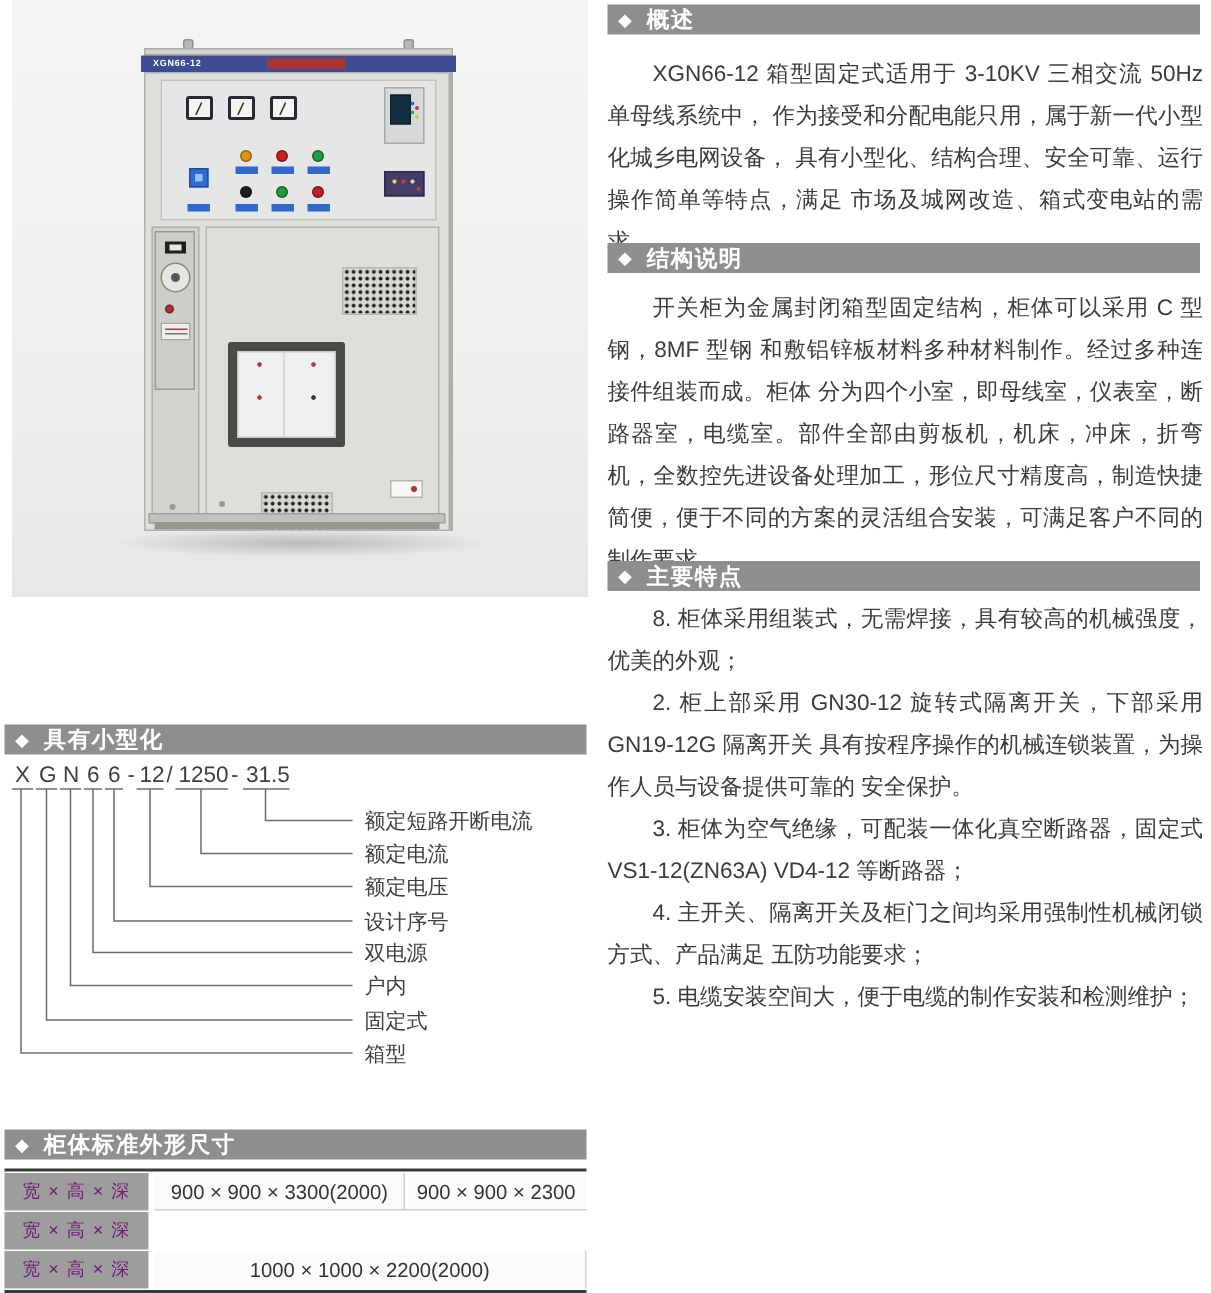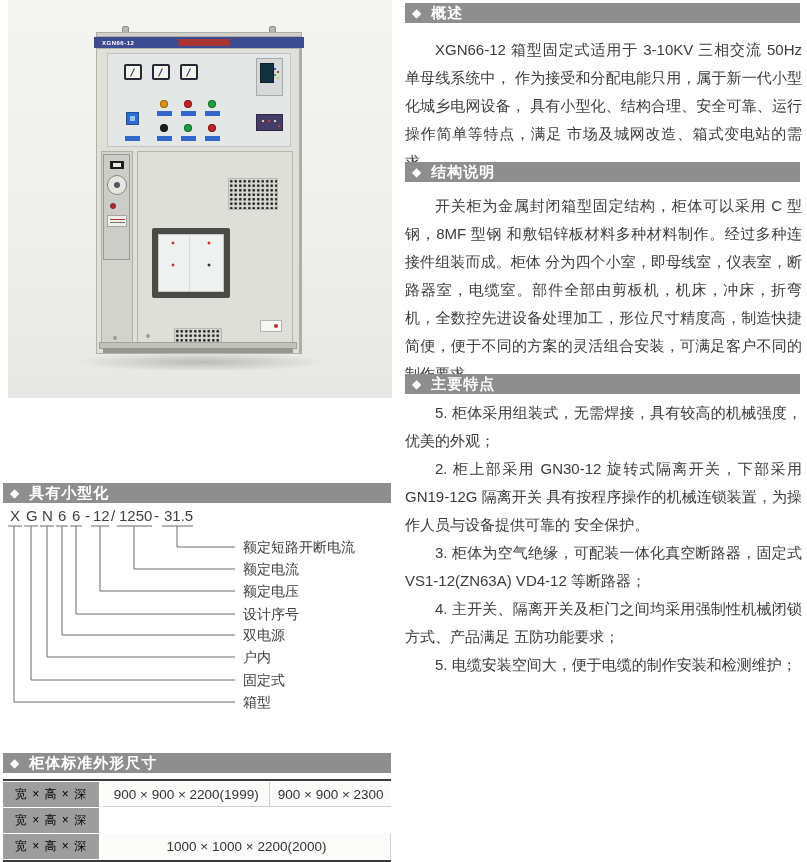--- a/index.html
+++ b/index.html
@@ -98,21 +98,21 @@
   
   .model-svg { position:absolute; left:2px; top:505px; }
   .model-svg text { font-family:"Liberation Sans","DejaVu Sans",sans-serif; fill:#3f3f3f; }
   .model-svg .code-t { font-size:15px; fill:#333; }
   .model-svg .lbl { font-size:14px; }
   .model-svg path { stroke:#6b6b6b; stroke-width:1; fill:none; }
   
   .dim-table { position:absolute; left:3px; top:779px; width:388px; border-top:2px solid #3a3a3a; border-bottom:2px solid #3a3a3a; }
   .dim-row { display:flex; height:25px; margin:1px 0; }
   .dim-label {
-    width:96px; background:#9d9d9d; color:#000000; font-size:12px;
+    width:96px; background:#9d9d9d; color:#701a75; font-size:12px;
     display:flex; align-items:center; justify-content:center; letter-spacing:1px; margin-right:4px;
   }
   .dim-vals { flex:1; display:flex; background:#fbfbfa; border-bottom:1px solid #cfcfcf; }
   .dim-row:last-child .dim-vals { border-bottom:none; }
   .dim-v1, .dim-v2 { display:flex; align-items:center; justify-content:center; font-size:13.5px; color:#333; }
   .dim-v1 { flex:1.38; border-right:1px solid #cfcfcf; }
   .dim-v2 { flex:1; }
 </style>
 </head>
 <body>
@@ -229,21 +229,21 @@
 
 <div class="sec-bar" style="left:3px; top:753px; width:388px;">
   <span class="dia">◆</span>
   <span>柜体标准外形尺寸</span>
 </div>
 
 <div class="dim-table">
   <div class="dim-row">
     <div class="dim-label">宽 × 高 × 深</div>
     <div class="dim-vals">
-      <div class="dim-v1">900 × 900 × 2200(1999)</div>
+      <div class="dim-v1">900 × 900 × 3300(2000)</div>
       <div class="dim-v2">900 × 900 × 2300</div>
     </div>
   </div>
   <div class="dim-row">
     <div class="dim-label">宽 × 高 × 深</div>
   </div>
   <div class="dim-row">
     <div class="dim-label">宽 × 高 × 深</div>
     <div class="dim-vals">
       <div class="dim-v1">1000 × 1000 × 2200(2000)</div>
@@ -265,18 +265,18 @@
 </div>
 <div class="col-right body-text" style="top:192px;">
   <p>开关柜为金属封闭箱型固定结构，柜体可以采用 C 型钢，8MF 型钢 和敷铝锌板材料多种材料制作。经过多种连接件组装而成。柜体 分为四个小室，即母线室，仪表室，断路器室，电缆室。部件全部由剪板机，机床，冲床，折弯机，全数控先进设备处理加工，形位尺寸精度高，制造快捷简便，便于不同的方案的灵活组合安装，可满足客户不同的制作要求。</p>
 </div>
 
 <div class="sec-bar" style="left:405px; top:374px; width:395px;">
   <span class="dia">◆</span>
   <span>主要特点</span>
 </div>
 <div class="col-right body-text" style="top:399px;">
-  <p>5. 柜体采用组装式，无需焊接，具有较高的机械强度，优美的外观；</p>
+  <p>8. 柜体采用组装式，无需焊接，具有较高的机械强度，优美的外观；</p>
   <p>2. 柜上部采用 GN30-12 旋转式隔离开关，下部采用 GN19-12G 隔离开关 具有按程序操作的机械连锁装置，为操作人员与设备提供可靠的 安全保护。</p>
   <p>3. 柜体为空气绝缘，可配装一体化真空断路器，固定式 VS1-12(ZN63A) VD4-12 等断路器；</p>
   <p>4. 主开关、隔离开关及柜门之间均采用强制性机械闭锁方式、产品满足 五防功能要求；</p>
   <p>5. 电缆安装空间大，便于电缆的制作安装和检测维护；</p>
 </div>
 
 </body></html>

